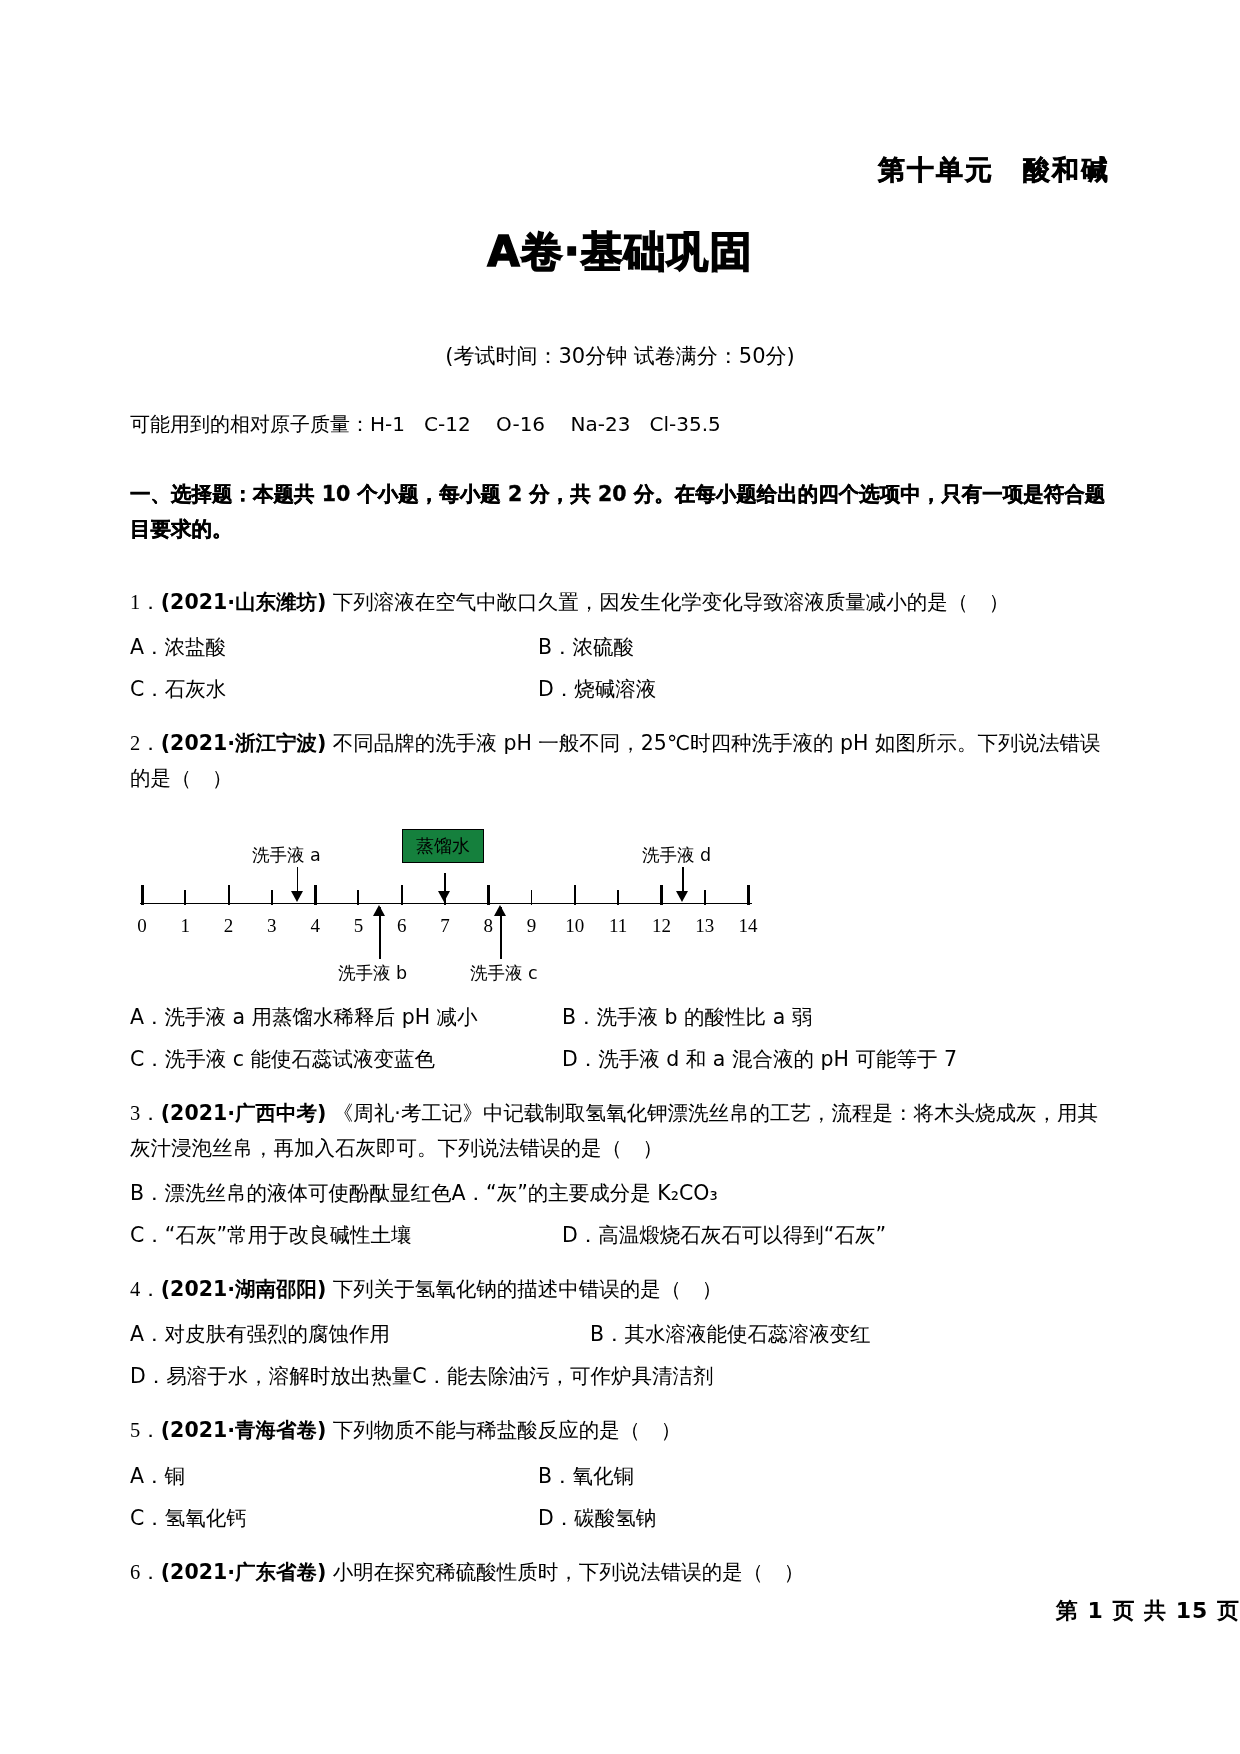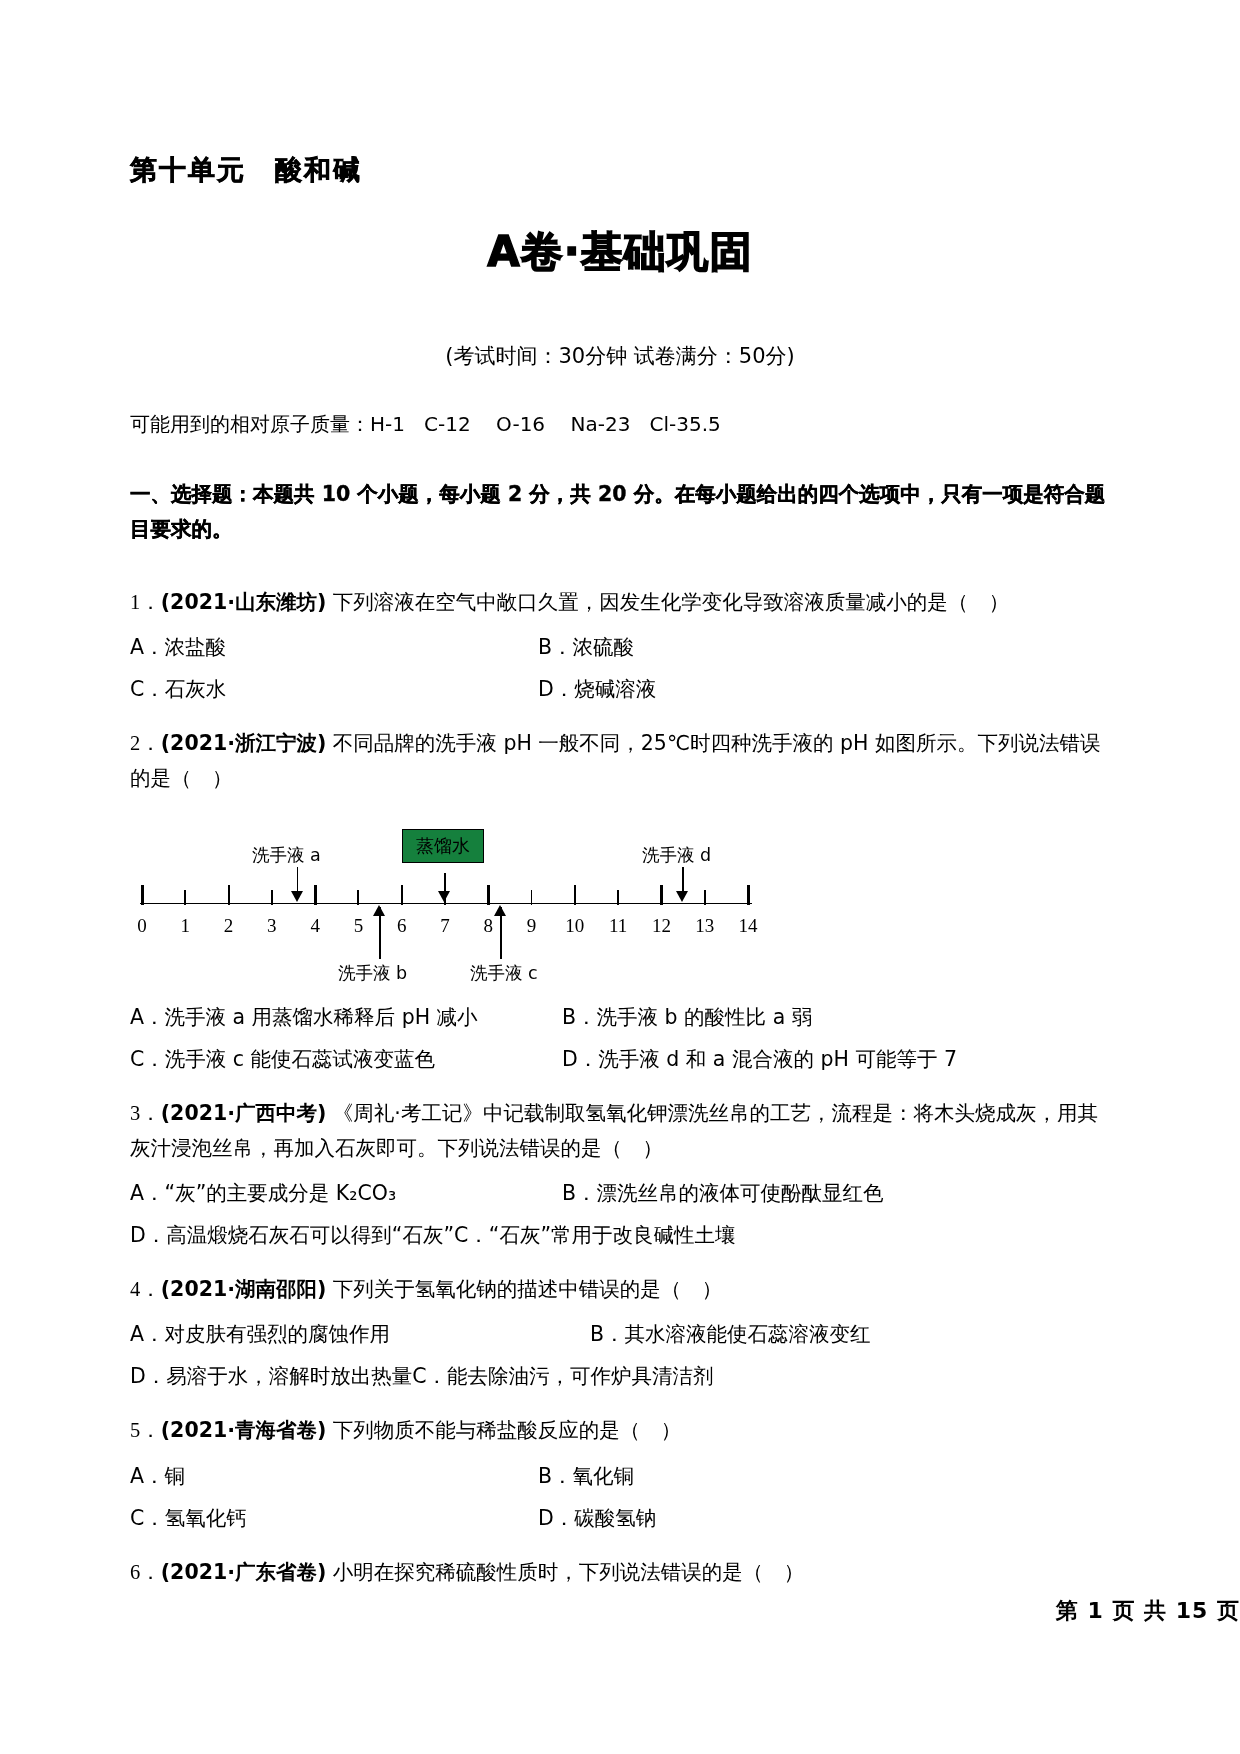--- a/index.html
+++ b/index.html
@@ -18,21 +18,21 @@
     height: 1754px;
     margin: 0 auto;
     background: #ffffff;
     overflow: hidden;
     box-sizing: border-box;
     padding: 0 130px;
   }
 
   
   .unit-title {
-    text-align: left;
+    text-align: right;
     font-family: "DejaVu Sans", "Liberation Sans", sans-serif;
     font-weight: bold;
     font-size: 27px;
     letter-spacing: 2px;
     margin: 0;
     padding-top: 152px;
     -webkit-text-stroke: 0.6px #000;
     white-space: pre;
   }
   .paper-title {
@@ -265,26 +265,26 @@
         <span class="opt first wide">C．洗手液 c 能使石蕊试液变蓝色</span>
         <span class="opt">D．洗手液 d 和 a 混合液的 pH 可能等于 7</span>
       </div>
     </div>
   </div>
 
   <div class="q-block">
     <div class="q-stem"><span class="qnum">3．</span><span class="cite">(2021·广西中考)</span><span> 《周礼·考工记》中记载制取氢氧化钾漂洗丝帛的工艺，流程是：将木头烧成灰，用其灰汁浸泡丝帛，再加入石灰即可。下列说法错误的是（　）</span></div>
     <div class="opts">
       <div class="opt-row">
+        <span class="opt">B．漂洗丝帛的液体可使酚酞显红色</span>
         <span class="opt first wide">A．“灰”的主要成分是 K₂CO₃</span>
-        <span class="opt">B．漂洗丝帛的液体可使酚酞显红色</span>
-      </div>
-      <div class="opt-row">
+      </div>
+      <div class="opt-row">
+        <span class="opt first wide">C．“石灰”常用于改良碱性土壤</span>
         <span class="opt">D．高温煅烧石灰石可以得到“石灰”</span>
-        <span class="opt first wide">C．“石灰”常用于改良碱性土壤</span>
       </div>
     </div>
   </div>
 
   <div class="q-block">
     <div class="q-stem"><span class="qnum">4．</span><span class="cite">(2021·湖南邵阳)</span><span> 下列关于氢氧化钠的描述中错误的是（　）</span></div>
     <div class="opts">
       <div class="opt-row">
         <span class="opt first" style="width:460px;">A．对皮肤有强烈的腐蚀作用</span>
         <span class="opt">B．其水溶液能使石蕊溶液变红</span>

